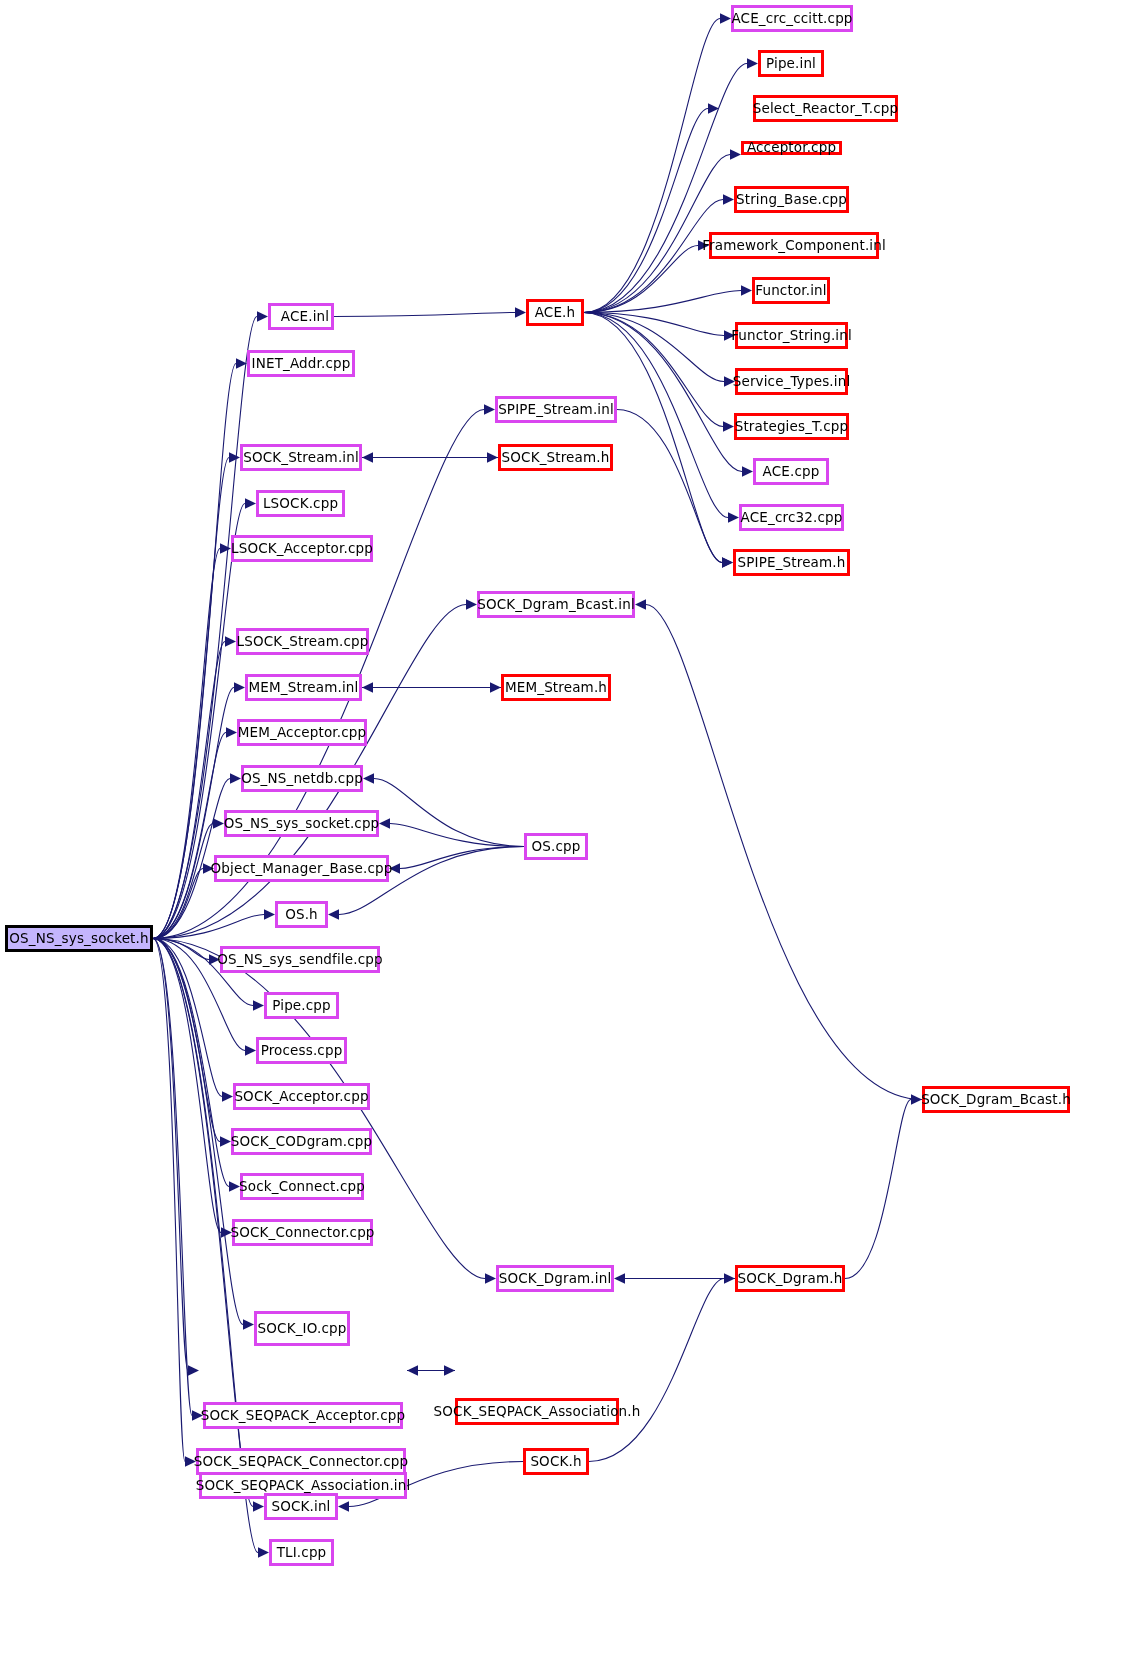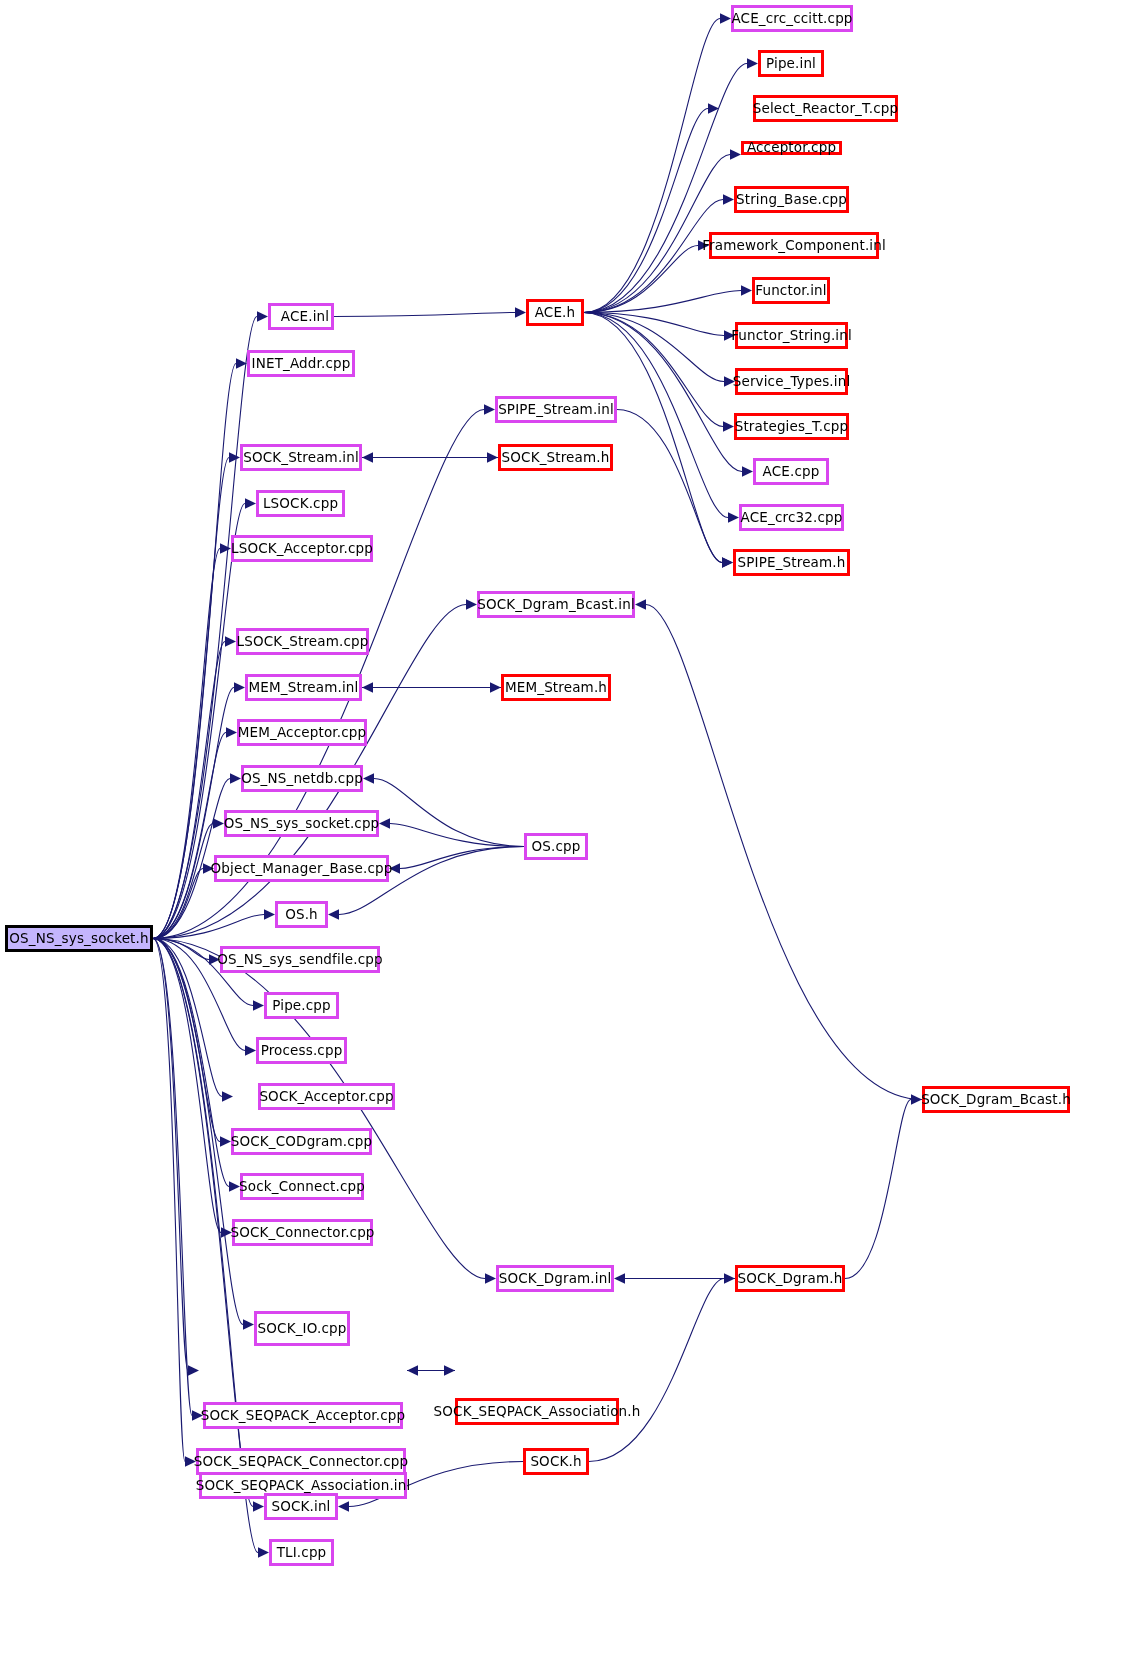--- a/index.html
+++ b/index.html
@@ -251,21 +251,21 @@
     </div>
     <div class="node" style="left: 220px; top: 946px; width: 160px; height: 27px;">
       <span class="lbl">OS_NS_sys_sendfile.cpp</span>
     </div>
     <div class="node" style="left: 264px; top: 992px; width: 75px; height: 27px;">
       <span class="lbl">Pipe.cpp</span>
     </div>
     <div class="node" style="left: 256px; top: 1037px; width: 91px; height: 27px;">
       <span class="lbl">Process.cpp</span>
     </div>
-    <div class="node" style="left: 233px; top: 1083px; width: 137px; height: 27px; margin-left: 25px;">
+    <div class="node" style="left: 233px; top: 1083px; width: 137px; height: 27px;">
       <span class="lbl">SOCK_Acceptor.cpp</span>
     </div>
     <div class="node" style="left: 231px; top: 1128px; width: 141px; height: 27px;">
       <span class="lbl">SOCK_CODgram.cpp</span>
     </div>
     <div class="node" style="left: 240px; top: 1173px; width: 124px; height: 27px;">
       <span class="lbl">Sock_Connect.cpp</span>
     </div>
     <div class="node" style="left: 232px; top: 1219px; width: 141px; height: 27px;">
       <span class="lbl">SOCK_Connector.cpp</span>

